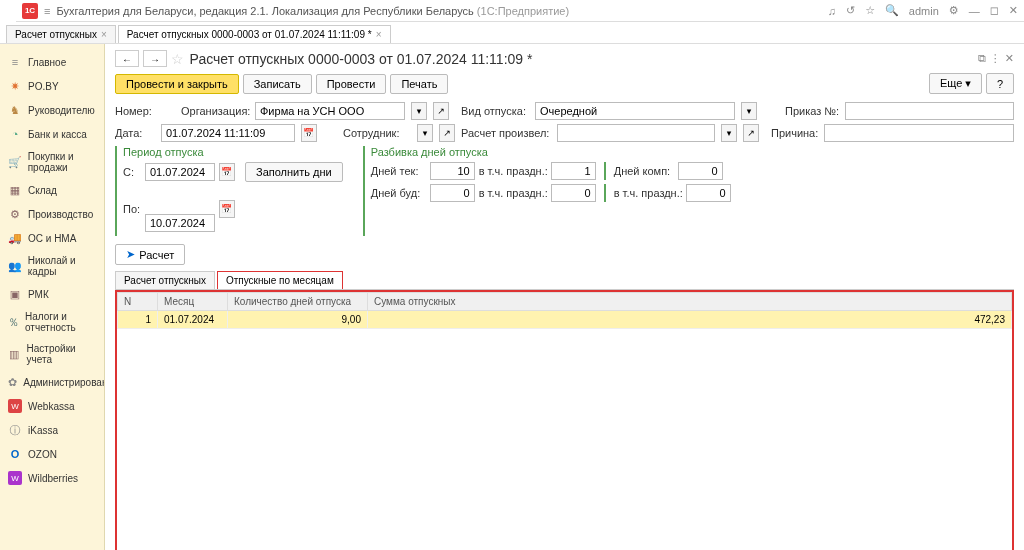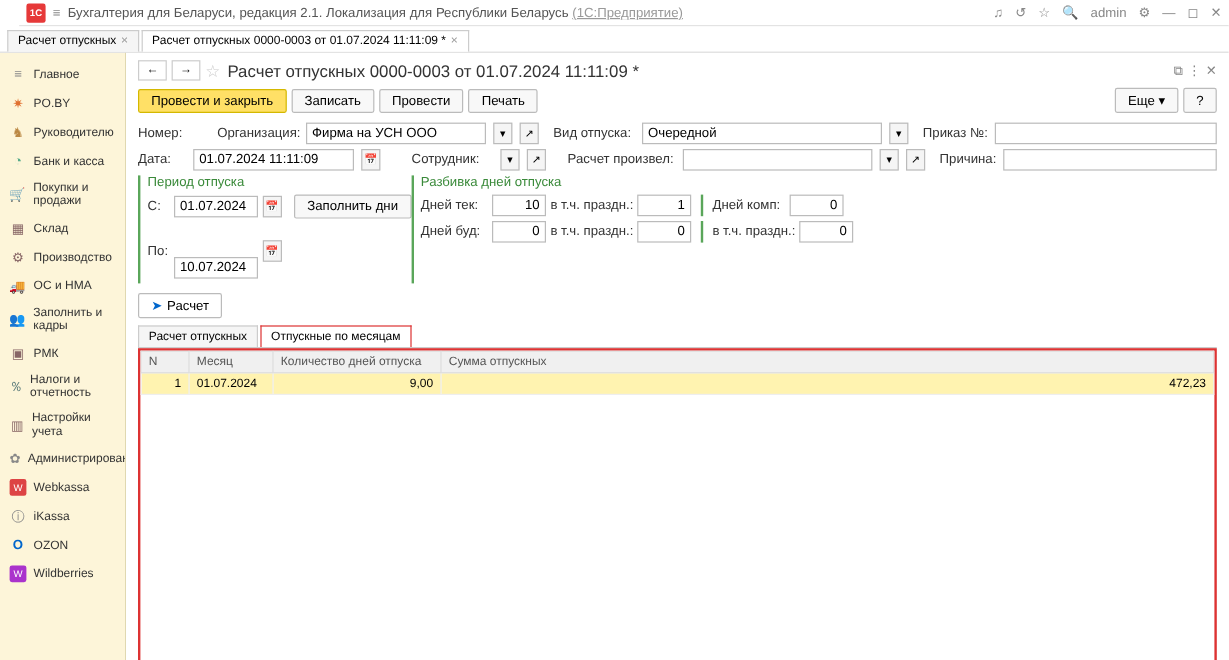--- a/index.html
+++ b/index.html
@@ -3,21 +3,21 @@
 <meta charset="utf-8">
 <style>
 * { box-sizing: border-box; margin: 0; padding: 0; font-family: Arial, sans-serif; }
 body { font-size: 11px; background: #fff; width: 1024px; height: 550px; overflow: hidden; }
 
 
 .topbar { height: 22px; background: #fff; border-bottom: 1px solid #ddd; display: flex; align-items: center; padding: 0 6px; margin-left: 16px; }
 .logo-1c { width: 16px; height: 16px; background: #e63939; border-radius: 2px; color: #fff; font-size: 8px; font-weight: bold; display: flex; align-items: center; justify-content: center; }
 .hamburger { margin: 0 6px; color: #888; cursor: pointer; }
 .topbar-title { color: #555; font-size: 11px; }
-.topbar-sub { color: #999; text-decoration: underline; }
+.topbar-sub { color: #999; }
 .topbar-right { margin-left: auto; display: flex; align-items: center; gap: 10px; color: #888; }
 .topbar-right span { cursor: pointer; }
 
 
 .tabsbar { height: 22px; background: #fff; border-bottom: 1px solid #ddd; display: flex; align-items: flex-end; padding-left: 6px; }
 .tab { padding: 3px 8px; font-size: 10px; border: 1px solid #ccc; border-bottom: none; background: #f5f5f5; margin-right: 2px; display: flex; align-items: center; gap: 4px; }
 .tab.active { background: #fff; }
 .tab-close { color: #999; cursor: pointer; font-size: 10px; }
 
 
@@ -45,21 +45,21 @@
 .btn-yellow { background: #ffe066; border-color: #d4b800; }
 .cmdbar-right { margin-left: auto; display: flex; gap: 4px; }
 
 
 .form-row { display: flex; align-items: center; gap: 6px; margin-bottom: 4px; }
 .lbl { font-size: 11px; color: #333; white-space: nowrap; }
 .inp { border: 1px solid #bbb; padding: 2px 4px; font-size: 11px; height: 18px; background: #fff; }
 .fld-btn { border: 1px solid #bbb; width: 16px; height: 18px; background: #f5f5f5; font-size: 9px; display: flex; align-items: center; justify-content: center; cursor: pointer; }
 
 
-.period-section { display: flex; margin-bottom: 8px; }
+.period-section { display: flex; gap: 20px; margin-bottom: 8px; }
 .period-col { border-left: 2px solid #5aa65a; padding-left: 6px; }
 .period-title { color: #3a8a3a; font-size: 11px; margin-bottom: 4px; }
 .period-row { display: flex; align-items: center; gap: 4px; margin-bottom: 4px; }
 
 
 .calc-btn { border: 1px solid #bbb; padding: 3px 10px; font-size: 11px; background: #fff; cursor: pointer; border-radius: 2px; margin-bottom: 6px; display: inline-flex; align-items: center; gap: 4px; }
 
 
 .subtabs { display: flex; border-bottom: 1px solid #ccc; margin-bottom: 0; }
 .subtab { padding: 3px 8px; font-size: 10px; border: 1px solid #ccc; border-bottom: none; background: #f5f5f5; margin-right: 2px; cursor: pointer; }
@@ -140,21 +140,21 @@
     <div class="sb-item">
         <span class="sb-icon" style="color:#866">⚙</span>
         <span>Производство</span>
       </div>
     <div class="sb-item">
         <span class="sb-icon" style="color:#866">🚚</span>
         <span>ОС и НМА</span>
       </div>
     <div class="sb-item">
         <span class="sb-icon" style="color:#866">👥</span>
-        <span>Заполнить и кадры</span>
+        <span>Николай и кадры</span>
       </div>
     <div class="sb-item">
         <span class="sb-icon" style="color:#866">▣</span>
         <span>РМК</span>
       </div>
     <div class="sb-item">
         <span class="sb-icon" style="color:#577">％</span>
         <span>Налоги и отчетность</span>
       </div>
     <div class="sb-item">
@@ -211,33 +211,33 @@
     
     <div class="form-row">
       <span class="lbl" style="width:40px">Номер:</span>
       <span class="lbl" style="width:68px;margin-left:20px">Организация:</span>
       <input class="inp" style="width: 150px;" value="Фирма на УСН ООО">
       <span class="fld-btn">▾</span>
       <span class="fld-btn">↗</span>
       <span class="lbl" style="width:68px;margin-left:6px">Вид отпуска:</span>
       <input class="inp" style="width: 200px;" value="Очередной">
       <span class="fld-btn">▾</span>
-      <span class="lbl" style="margin-left:6px">Приказ №:</span>
+      <span class="lbl" style="margin-left:22px">Приказ №:</span>
       <input class="inp" style="flex: 1 1 0%;" value="">
     </div>
 
     
     <div class="form-row">
       <span class="lbl" style="width:40px">Дата:</span>
       <input class="inp" style="width: 134px;" value="01.07.2024 11:11:09">
       <span class="fld-btn">📅</span>
       <span class="lbl" style="width:68px;margin-left:20px">Сотрудник:</span>
       <span class="fld-btn">▾</span>
       <span class="fld-btn">↗</span>
-      <span class="lbl" style="width:90px;margin-left:12px">Расчет произвел:</span>
+      <span class="lbl" style="width:90px;margin-left:0">Расчет произвел:</span>
       <input class="inp" style="width: 158px;" value="">
       <span class="fld-btn">▾</span>
       <span class="fld-btn">↗</span>
       <span class="lbl" style="margin-left:6px">Причина:</span>
       <input class="inp" style="flex: 1 1 0%;" value="">
     </div>
 
     
     <div class="period-section">
       <div class="period-col">

